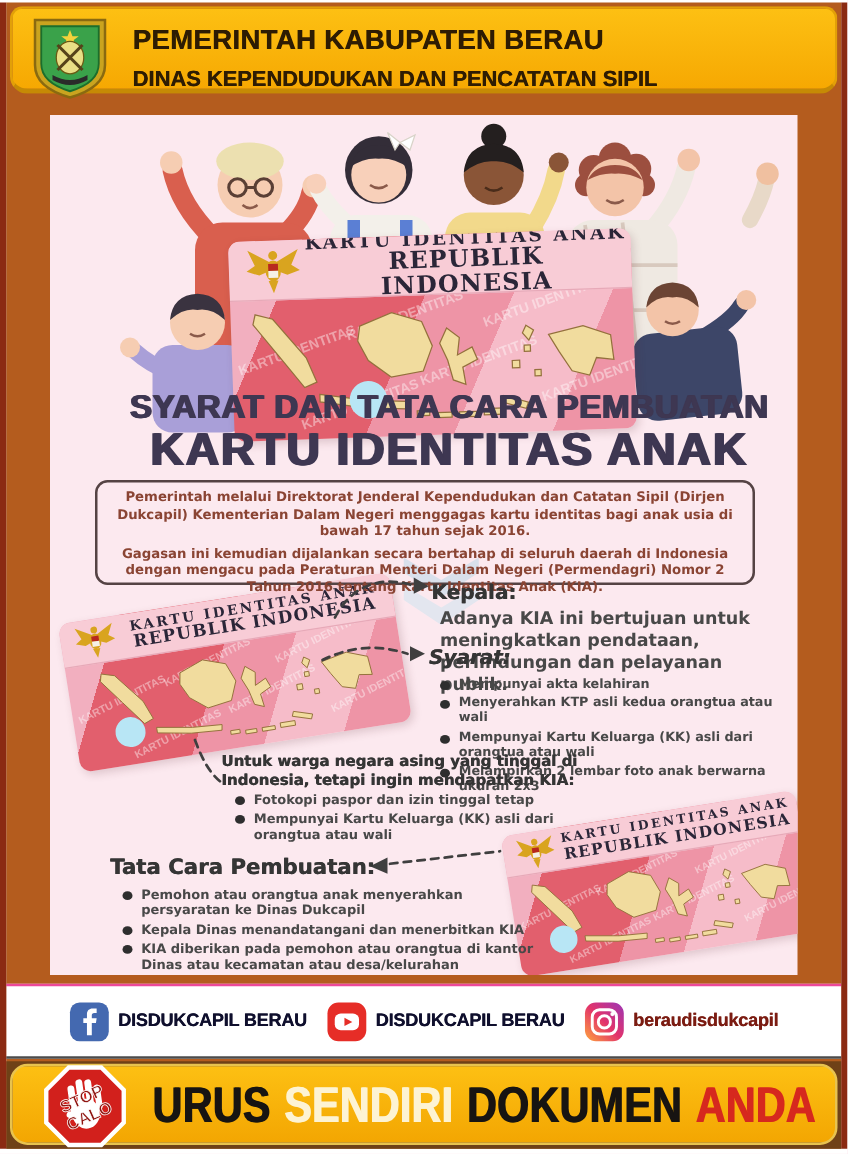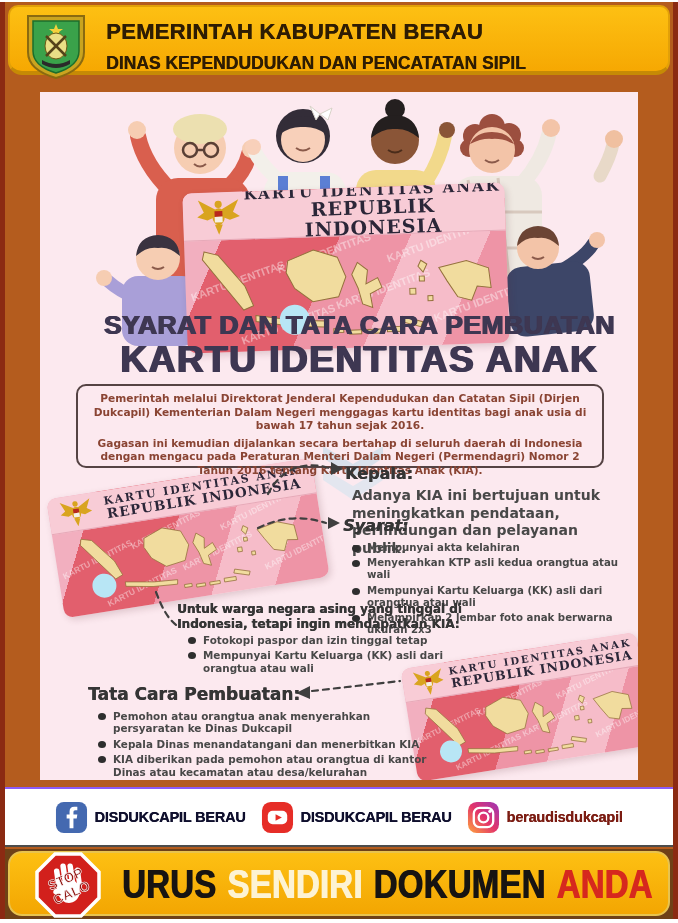--- a/index.html
+++ b/index.html
@@ -70,21 +70,21 @@
   .sec-b { position:absolute; z-index:4; font-family:"DejaVu Sans",sans-serif; font-weight:bold; color:#484848; }
   .brow { display:flex; gap:7px; margin-bottom:3px; }
   .brow .dot { flex:0 0 auto; width:8px; height:7px; border-radius:50%; background:#2e2e2e; margin-top:3px; }
   .brow .bt { flex:1; }
 
   .arrows { position:absolute; inset:0; z-index:3; pointer-events:none; }
   .wmark { position:absolute; left:278px; top:348px; width:70px; height:64px; z-index:2; opacity:.55; }
 
   
   .foot { position:absolute; left:5px; right:5px; top:787px; height:60px; background:#ffffff;
-          border-top:2px solid #8b5cf6; border-bottom:2px solid #4c4c4c; z-index:10;
+          border-top:2px solid #ec4899; border-bottom:2px solid #4c4c4c; z-index:10;
           display:flex; align-items:center; justify-content:center; gap:7px; }
   .fitem { display:flex; align-items:center; gap:6px; margin-right:9px; }
   .fitem:last-child{ margin-right:0; }
   .ficon { width:33px; height:33px; flex:0 0 auto; }
   .flabel { font-size:14.5px; font-weight:bold; color:#0f0f2d; letter-spacing:-.2px; text-shadow:.3px 0 #0f0f2d; white-space:nowrap; }
   .flabel.ig { color:#7b1c12; text-shadow:.3px 0 #7b1c12; }
 
   
   .bzone { position:absolute; left:5px; right:5px; top:849px; height:70px; background:#6f4117; z-index:10; }
   .bban { position:absolute; left:3px; right:3px; top:2px; bottom:3px; border-radius:14px;

